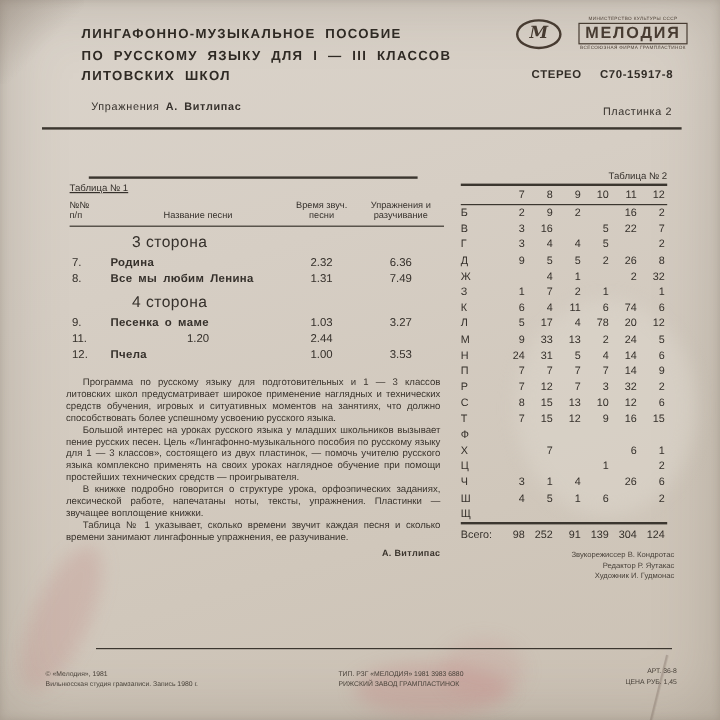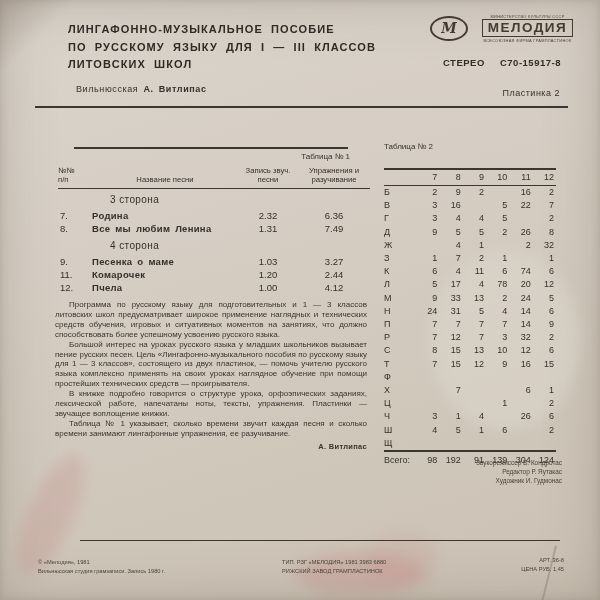--- a/index.html
+++ b/index.html
@@ -36,45 +36,45 @@
   .logo-tiny{font-size:5px;letter-spacing:.4px;white-space:nowrap;transform:scale(.78);color:#4d4136;}
   .logo-box{border:1.8px solid #473b31;padding:0 5px;font-weight:bold;font-size:13.5px;
     letter-spacing:1.5px;line-height:16px;}
   .stereo-line{position:absolute;left:443px;top:57px;font-weight:bold;font-size:9.5px;letter-spacing:.5px;color:#322d27;}
   .stereo-line .cat{margin-left:12px;}
   .record-no{position:absolute;right:40px;top:88px;font-size:9px;letter-spacing:.5px;}
 
   
   .table1{position:absolute;left:58px;top:142px;width:312px;}
   .t1-toprule{height:1.6px;background:#3b362f;margin:5px 22px 0 16px;}
-  .t1-caption{text-align:right;font-size:8px;margin:3px 20px 5px 0;}
+  .t1-caption{font-size:8px;margin:3px 20px 5px 0;text-decoration:underline;}
   .t1-header{display:grid;grid-template-columns:34px 146px 60px 72px;font-size:7.7px;line-height:9px;
     white-space:pre-line;align-items:end;}
   .t1-header .c{text-align:center;}
   .t1-midrule{height:1.5px;background:#3b362f;margin:4px 0 3px;}
-  .t1-side{padding-left:52px;font-size:10px;margin:5px 0 4px;letter-spacing:.4px;}
+  .t1-side{padding-left:52px;font-size:13px;margin:5px 0 4px;letter-spacing:.4px;}
   .t1-row{display:grid;grid-template-columns:34px 146px 60px 72px;font-size:9.5px;line-height:13px;}
   .t1-num{padding-left:2px;}
   .t1-title{font-weight:bold;letter-spacing:.3px;word-spacing:2px;}
   .t1-time,.t1-ex{text-align:center;}
 
   
   .table2{position:absolute;left:384px;top:142px;width:172px;}
-  .t2-caption{font-size:8px;margin-bottom:17px;}
+  .t2-caption{text-align:right;font-size:8px;margin-bottom:2px;}
   .t2-rule{height:1.5px;background:#3b362f;}
   .t2-grid{display:grid;grid-template-columns:32px repeat(6,1fr);}
   .t2-headrow{font-size:9px;line-height:15px;}
   .t2-row{font-size:9px;line-height:13.2px;}
   .t2-letter{text-align:left;}
   .t2-val{text-align:right;padding-right:2px;}
   .t2-totalrow{font-size:9px;line-height:16px;}
   .t2-total-label{white-space:nowrap;}
 
   
-  .bodytext{position:absolute;left:55px;top:300px;width:312px;font-size:8px;
+  .bodytext{position:absolute;left:55px;top:314px;width:312px;font-size:8px;
     line-height:9.9px;text-align:justify;color:#3a342d;}
   .bodytext p{margin:0;text-indent:14px;}
   .signature{margin-top:3px;text-align:right;font-weight:bold;font-size:7.5px;letter-spacing:.3px;}
 
   .credits{position:absolute;right:38px;top:458px;text-align:right;font-size:6.4px;line-height:9px;color:#4a433b;}
 
   .footer-left{position:absolute;left:38px;top:558px;font-size:5.7px;line-height:8.5px;color:#4a433b;}
   .footer-center{position:absolute;left:282px;top:558px;font-size:5.7px;line-height:8.5px;color:#4a433b;}
   .footer-right{position:absolute;right:36px;top:556px;text-align:right;font-size:5.7px;line-height:8.5px;color:#4a433b;}
 </style>
@@ -89,21 +89,21 @@
   <div class="stain stain4"></div>
   <div class="crease"></div>
 
   <div class="title">
     <div>ЛИНГАФОННО-МУЗЫКАЛЬНОЕ ПОСОБИЕ</div>
     <div>ПО РУССКОМУ ЯЗЫКУ ДЛЯ I — III КЛАССОВ</div>
     <div>ЛИТОВСКИХ ШКОЛ</div>
   </div>
 
   <div class="compiler">
-    <span>Вильнюсская</span>
+    <span>Упражнения</span>
     <b>А. Витлипас</b>
   </div>
 
   <div class="logo">
     <div class="logo-oval">М</div>
     <div class="logo-right">
       <div class="logo-tiny">МИНИСТЕРСТВО КУЛЬТУРЫ СССР</div>
       <div class="logo-box">МЕЛОДИЯ</div>
       <div class="logo-tiny">ВСЕСОЮЗНАЯ ФИРМА ГРАМПЛАСТИНОК</div>
     </div>
@@ -117,21 +117,21 @@
 
   <div class="rule rule-top"></div>
 
   <section class="table1">
     <div class="t1-toprule"></div>
     <div class="t1-caption">Таблица № 1</div>
     <div class="t1-header">
       <div>№№
 п/п</div>
       <div class="c">Название песни</div>
-      <div class="c">Запись звуч.
+      <div class="c">Время звуч.
 песни</div>
       <div class="c">Упражнения и
 разучивание</div>
     </div>
     <div class="t1-midrule"></div>
     <div>
         <div class="t1-side">3 сторона</div>
         <div class="t1-row">
           <span class="t1-num">7.</span>
           <span class="t1-title">Родина</span>
@@ -146,29 +146,28 @@
         </div>
         <div class="t1-side">4 сторона</div>
         <div class="t1-row">
           <span class="t1-num">9.</span>
           <span class="t1-title">Песенка о маме</span>
           <span class="t1-time">1.03</span>
           <span class="t1-ex">3.27</span>
         </div>
         <div class="t1-row">
           <span class="t1-num">11.</span>
-          <span class="t1-title">Комарочек</span>
           <span class="t1-time">1.20</span>
           <span class="t1-ex">2.44</span>
         </div>
         <div class="t1-row">
           <span class="t1-num">12.</span>
           <span class="t1-title">Пчела</span>
           <span class="t1-time">1.00</span>
-          <span class="t1-ex">4.12</span>
+          <span class="t1-ex">3.53</span>
         </div>
       </div>
   </section>
 
   <section class="table2">
     <div class="t2-caption">Таблица № 2</div>
     <div class="t2-rule"></div>
     <div class="t2-grid t2-headrow">
         <span class="t2-letter"></span>
         <span class="t2-val">7</span>
@@ -358,21 +357,21 @@
           <span class="t2-val"></span>
           <span class="t2-val"></span>
           <span class="t2-val"></span>
           <span class="t2-val"></span>
         </div>
       </div>
     <div class="t2-rule"></div>
     <div class="t2-grid t2-totalrow">
         <span class="t2-letter t2-total-label">Всего:</span>
         <span class="t2-val">98</span>
-        <span class="t2-val">192</span>
+        <span class="t2-val">252</span>
         <span class="t2-val">91</span>
         <span class="t2-val">139</span>
         <span class="t2-val">304</span>
         <span class="t2-val">124</span>
       </div>
   </section>
 
   <section class="bodytext">
     <div>
         <p class="para">Программа по русскому языку для подготовительных и 1 — 3 классов литовских школ предусматривает широкое применение наглядных и технических средств обучения, игровых и ситуативных моментов на занятиях, что должно способствовать более успешному усвоению русского языка.</p>

